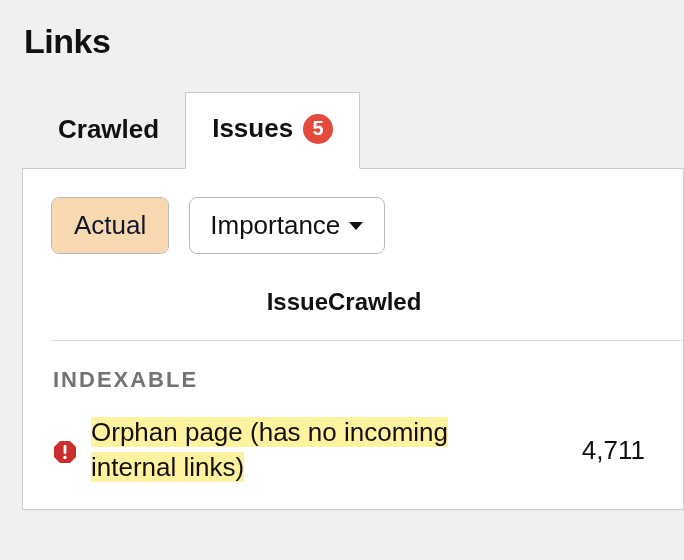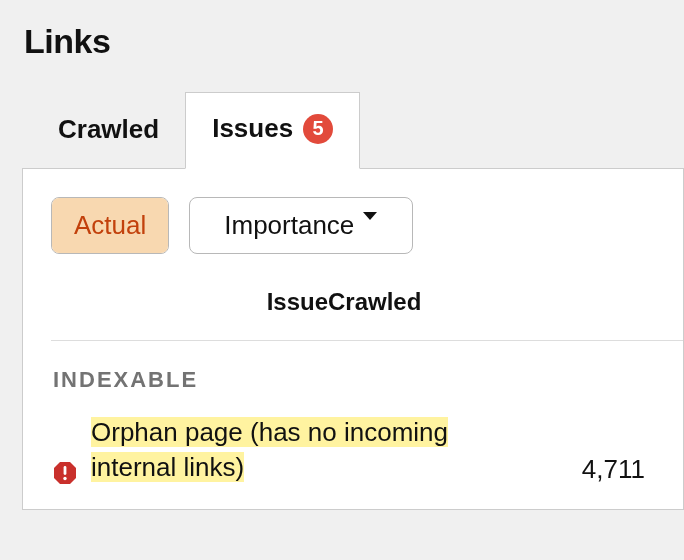--- a/index.html
+++ b/index.html
@@ -72,52 +72,53 @@
     border-radius: 8px;
     overflow: hidden;
   }
   .seg button {
     border: none;
     background: #fff;
     font: inherit;
     font-size: 26px;
     padding: 12px 22px;
     cursor: pointer;
-    color: #c2410c;
+    color: #0f172a;
   }
   .seg button + button { border-left: 1px solid #b8b8b8; }
   .seg button.selected { background: #f8d8b0; }
   .dropdown {
     display: inline-flex;
+    align-items: center;
     gap: 8px;
     border: 1px solid #b8b8b8;
     border-radius: 8px;
     background: #fff;
     font-size: 26px;
-    padding: 12px 34px;
+    padding: 12px 20px;
     cursor: pointer;
   }
   .table-head {
     display: flex;
     justify-content: center;
     font-size: 24px;
     font-weight: 700;
     padding: 0 48px 24px 2px;
     border-bottom: 1px solid #ddd;
   }
   .group-label {
     font-size: 22px;
     font-weight: 700;
     letter-spacing: 2px;
     color: #737373;
     padding: 26px 0 22px 2px;
   }
   .row {
     display: flex;
-    align-items: flex-end;
+    align-items: center;
     gap: 14px;
     padding: 0 38px 24px 2px;
   }
   .error-icon { flex-shrink: 0; margin-top: 4px; }
   .issue-name {
     font-size: 26px;
     line-height: 1.35;
     max-width: 360px;
   }
   .hl { background: #fff3a0; }

